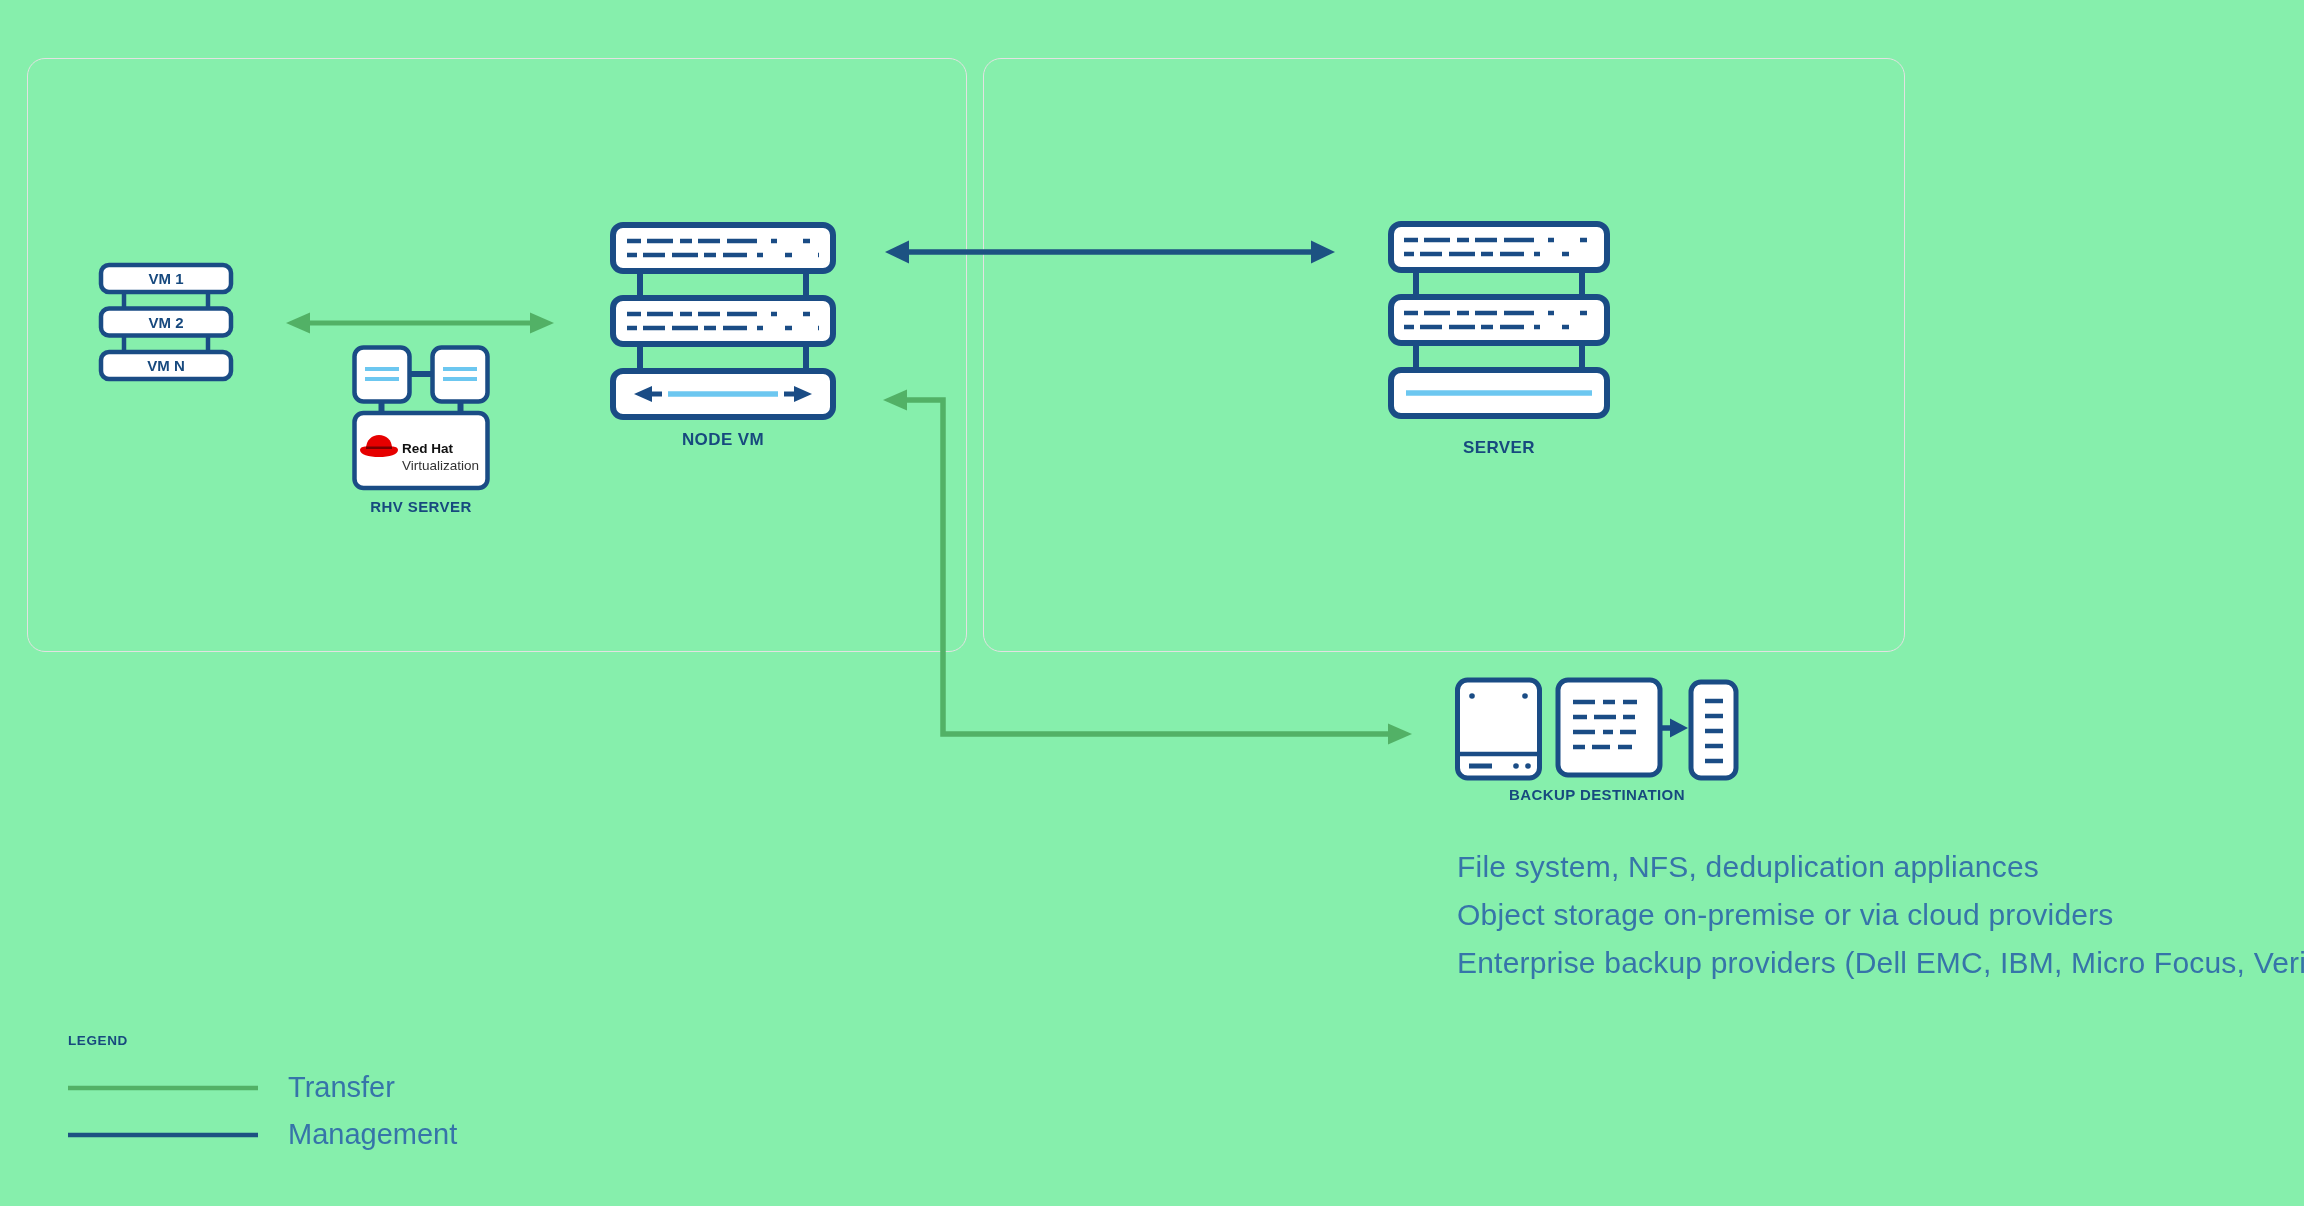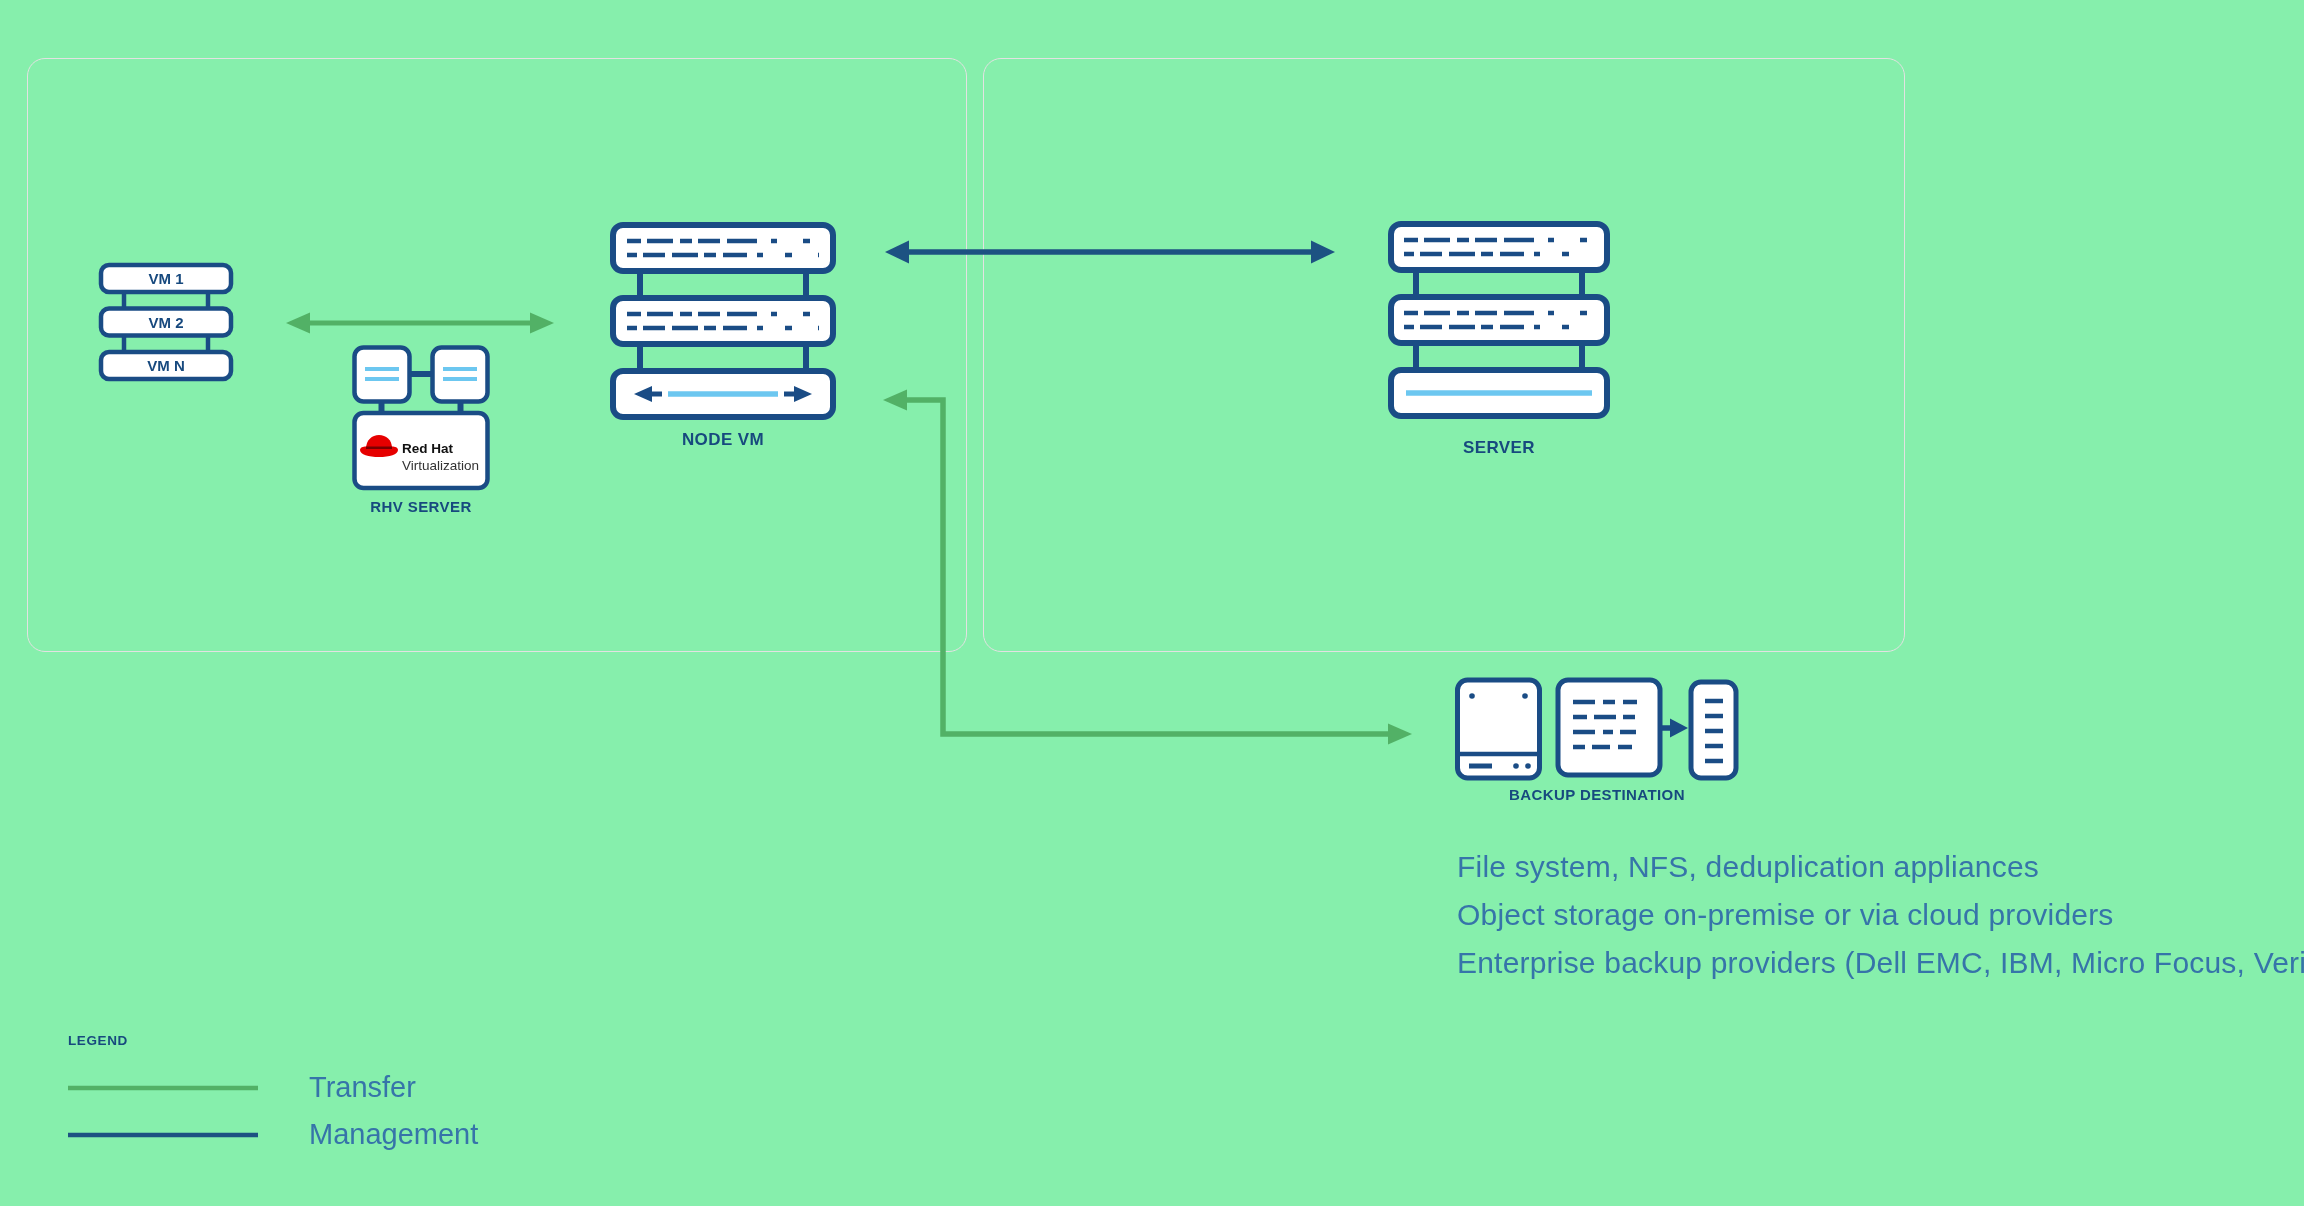--- a/index.html
+++ b/index.html
@@ -22,21 +22,21 @@
     position:absolute;left:1457px;
     color:#3674a9;font-weight:300;font-size:30px;letter-spacing:.2px;white-space:nowrap;
   }
 
   #legend-title{
     position:absolute;left:68px;top:1033px;
     color:#17497e;font-weight:700;font-size:13.5px;letter-spacing:.6px;
   }
   .legend-label{
     position:absolute;left:288px;
-    color:#3674a9;font-weight:300;font-size:29px;margin-left:21px;
+    color:#3674a9;font-weight:300;font-size:29px;
   }
 </style>
 </head>
 <body>
 
 <div id="stage">
 
   <div id="panel-left" class="panel"></div>
   <div id="panel-right" class="panel"></div>
 

